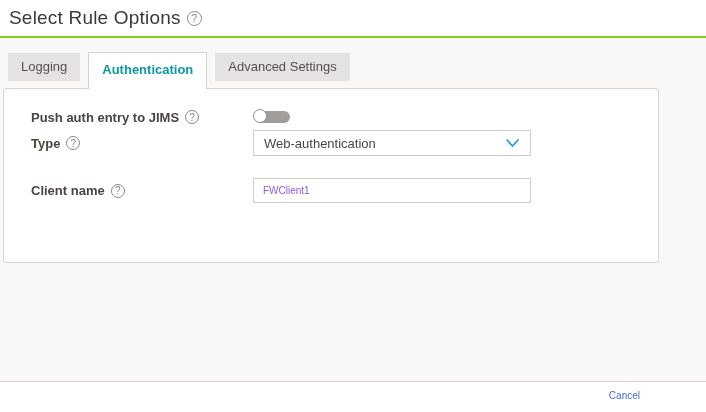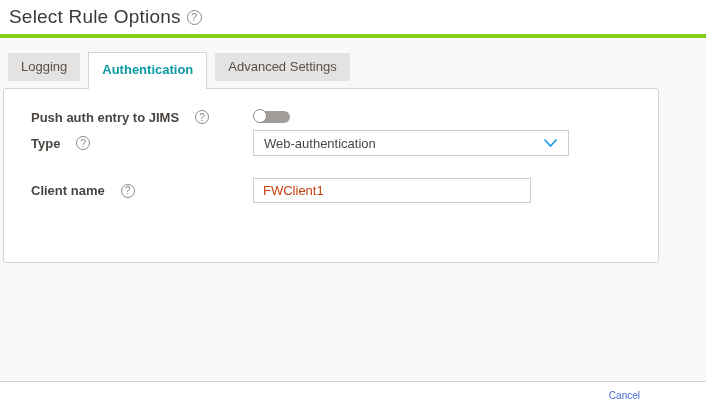--- a/index.html
+++ b/index.html
@@ -5,21 +5,21 @@
   * { margin:0; padding:0; box-sizing:border-box; }
   html,body { background:#fff; }
   .screen {
     position:relative; width:706px; height:412px;
     background:#f9f8f6; overflow:hidden;
     font-family:"Liberation Sans","DejaVu Sans",sans-serif;
   }
   
   .header {
     position:absolute; top:0; left:0; right:0; height:38px;
-    background:#fff; border-bottom:4px solid #84cc16;
+    background:#fff; border-bottom:2px solid #84cc16;
     display:flex; align-items:center; padding:0 9px;
   }
   .title {
     font-size:19px; font-weight:400; color:#3d3a36;
     display:flex; align-items:center; letter-spacing:.2px;
   }
   .help {
     display:inline-flex; align-items:center; justify-content:center;
     border-radius:50%; border:1px solid #8c8885; color:#8c8885;
     font-weight:400; margin-left:6px; cursor:pointer; flex:none;
@@ -39,46 +39,46 @@
     color:#0d9aa6; font-weight:700;
   }
   
   .panel {
     position:absolute; left:3px; top:88px; width:656px; height:175px;
     background:#fff; border:1px solid #d5d3d1; border-radius:3px; z-index:1;
   }
   .row { position:absolute; left:27px; display:flex; align-items:center; }
   .row .label {
     width:222px; font-size:13px; font-weight:600; color:#4a4541;
-    display:flex; align-items:center;gap:10px;
+    display:flex; align-items:center;
   }
   .row1 { top:18px; height:20px; }
   .row2 { top:41px; height:26px; }
   .row3 { top:89px; height:25px; }
   
   .toggle { position:relative; width:38px; height:16px; cursor:pointer; flex:none; }
   .toggle-track {
     position:absolute; left:3px; top:2px; width:34px; height:12px;
     background:#a19d9a; border-radius:6px;
   }
   .toggle-knob {
     position:absolute; left:0; top:0; width:14px; height:14px;
     background:#fff; border:1px solid #8f8b88; border-radius:50%;
   }
   
   .select {
-    width:316px; height:26px; border:1px solid #cfcdca; background:#fff;
+    width:278px; height:26px; border:1px solid #cfcdca; background:#fff;
     display:flex; align-items:center; padding:0 10px; cursor:pointer; flex:none;
   }
   .select-value { font-size:13px; color:#4a4541; }
   .chevron { margin-left:auto; display:block; flex:none; }
   
   .text-input {
     width:278px; height:25px; border:1px solid #cfcdca; background:#fff;
-    font-size:13px; color:#c2410c; padding:0 9px; flex:none;
+    font-size:10px; color:#8b5cf6; padding:0 9px; flex:none;
     font-family:"Liberation Sans","DejaVu Sans",sans-serif; outline:none;
   }
   
   .footer {
     position:absolute; left:0; right:0; bottom:0; height:31px;
     background:#fff; border-top:1px solid #d2d0cd;
   }
   .cancel-link {
     position:absolute; right:66px; top:8px; font-size:10px;
     color:#4468d1; cursor:pointer; text-decoration:none;

